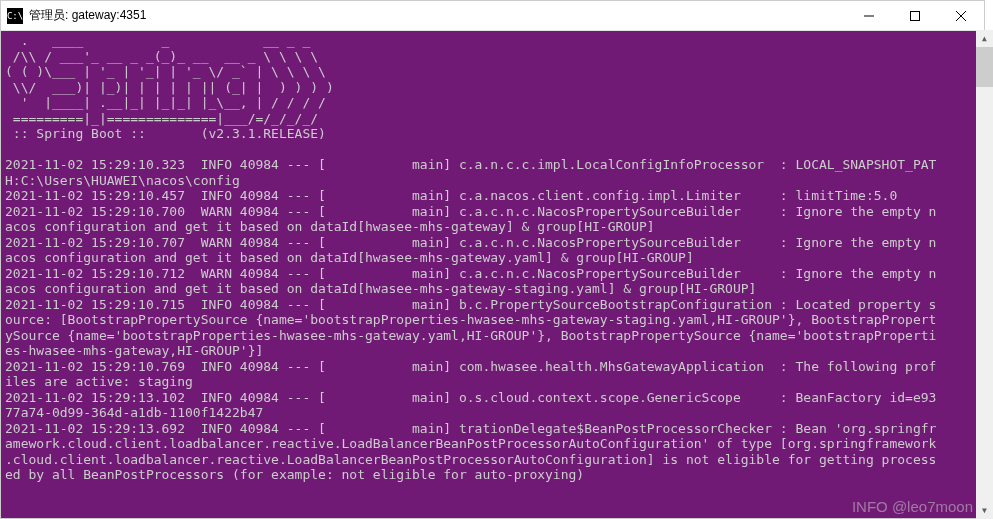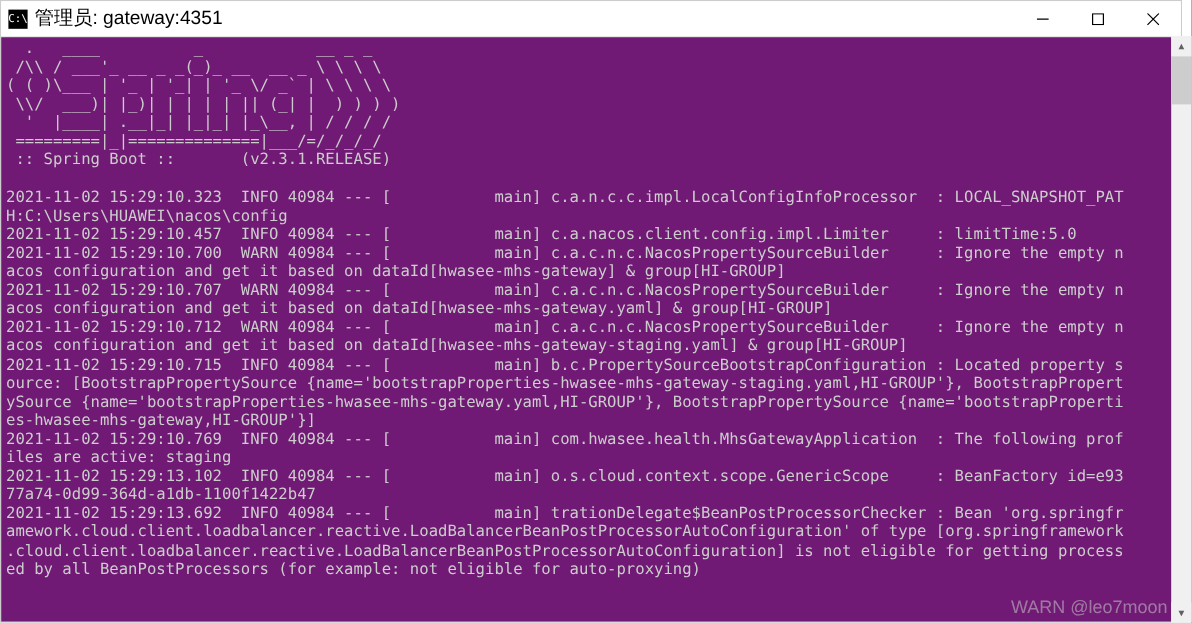--- a/index.html
+++ b/index.html
@@ -33,21 +33,21 @@
       background: #000;
       display: inline-flex;
       align-items: center;
       justify-content: center;
       color: #fff;
       font-size: 9px;
       font-family: monospace;
     }
     .titlebar-title {
       margin-left: 6px;
-      font-size: 16px;
+      font-size: 12px;
       font-family: "SimSun", sans-serif;
       color: #000;
     }
     .titlebar-spacer { flex: 1; }
     .titlebar-btn {
       width: 46px;
       height: 30px;
       display: flex;
       align-items: center;
       justify-content: center;
@@ -160,13 +160,13 @@
 .cloud.client.loadbalancer.reactive.LoadBalancerBeanPostProcessorAutoConfiguration] is not eligible for getting process
 ed by all BeanPostProcessors (for example: not eligible for auto-proxying)</div>
 
   <div class="scrollbar">
     <div class="scroll-arrow">▲</div>
     <div class="scroll-thumb"></div>
     <div class="scroll-arrow" style="position:absolute;bottom:0;left:0;right:0">▼</div>
   </div>
 </div>
 
-<div class="watermark">WARN @leo7moon</div>
+<div class="watermark">INFO @leo7moon</div>
 
 </body></html>

